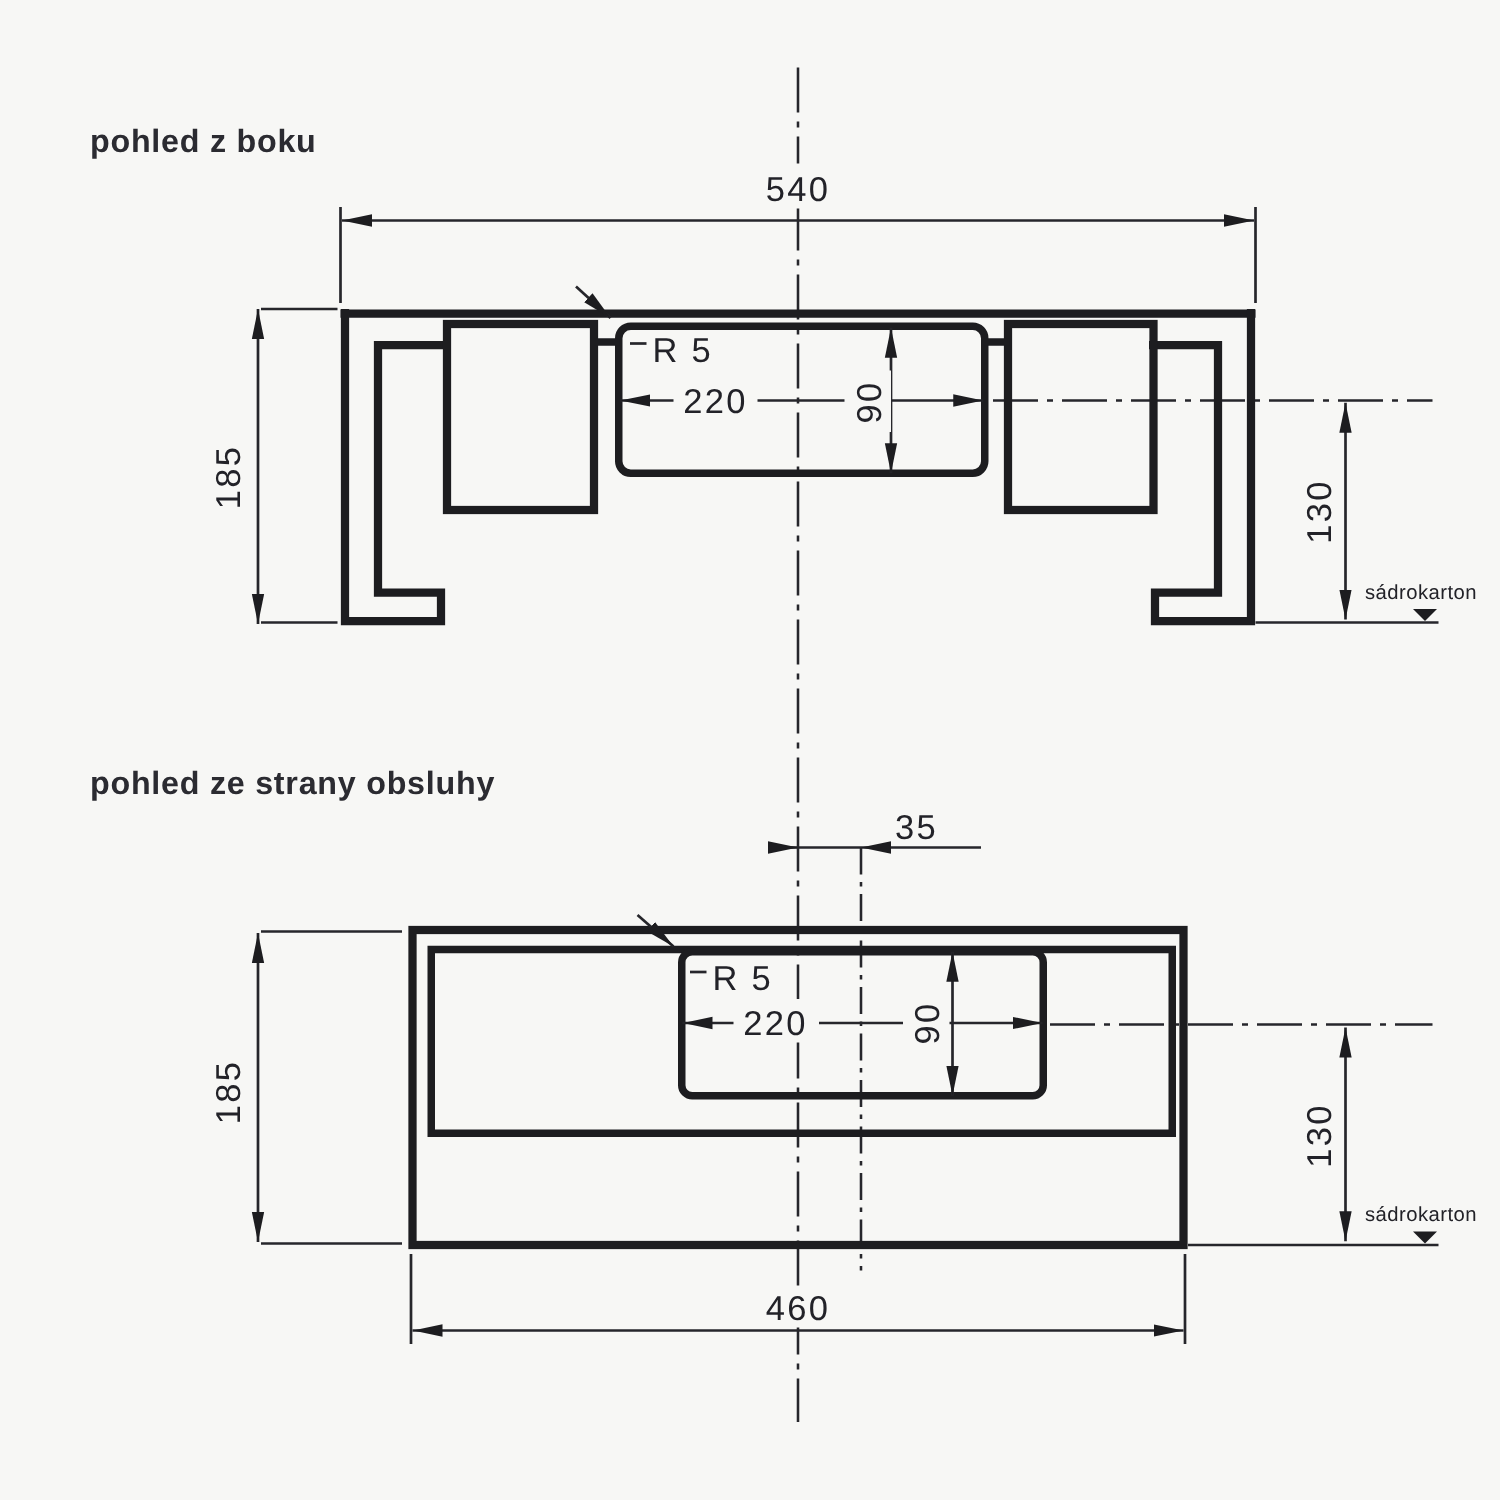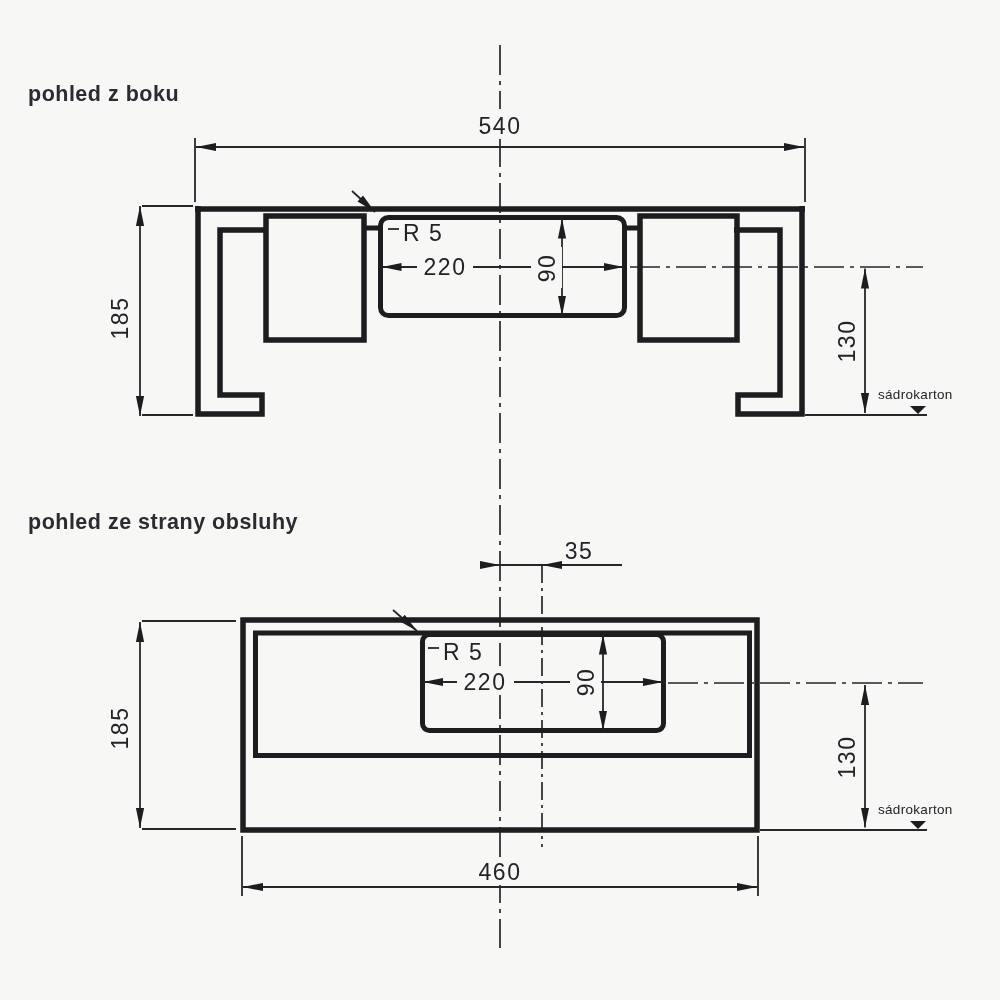--- a/index.html
+++ b/index.html
@@ -8,20 +8,21 @@
     width: 1000px;
     height: 1000px;
     background: #f7f7f5;
     font-family: "Liberation Sans", sans-serif;
     overflow: hidden;
   }
   #stage {
     position: relative;
     width: 864px;
     height: 1000px;
+    margin-left: 32px;
   }
   svg { display: block; }
   
   .tk  { stroke: #1d1d20; stroke-width: 5.5; fill: none; stroke-linejoin: miter; stroke-linecap: butt; }
   .tk5 { stroke: #1d1d20; stroke-width: 5;   fill: none; stroke-linejoin: miter; stroke-linecap: butt; }
   
   .tn  { stroke: #26262b; stroke-width: 1.8; fill: none; stroke-linecap: butt; }
   
   .cl  { stroke: #26262b; stroke-width: 1.7; fill: none; stroke-dasharray: 30 6 4 6; }
   .cl2 { stroke: #26262b; stroke-width: 1.7; fill: none; stroke-dasharray: 18 5 3 5; }

